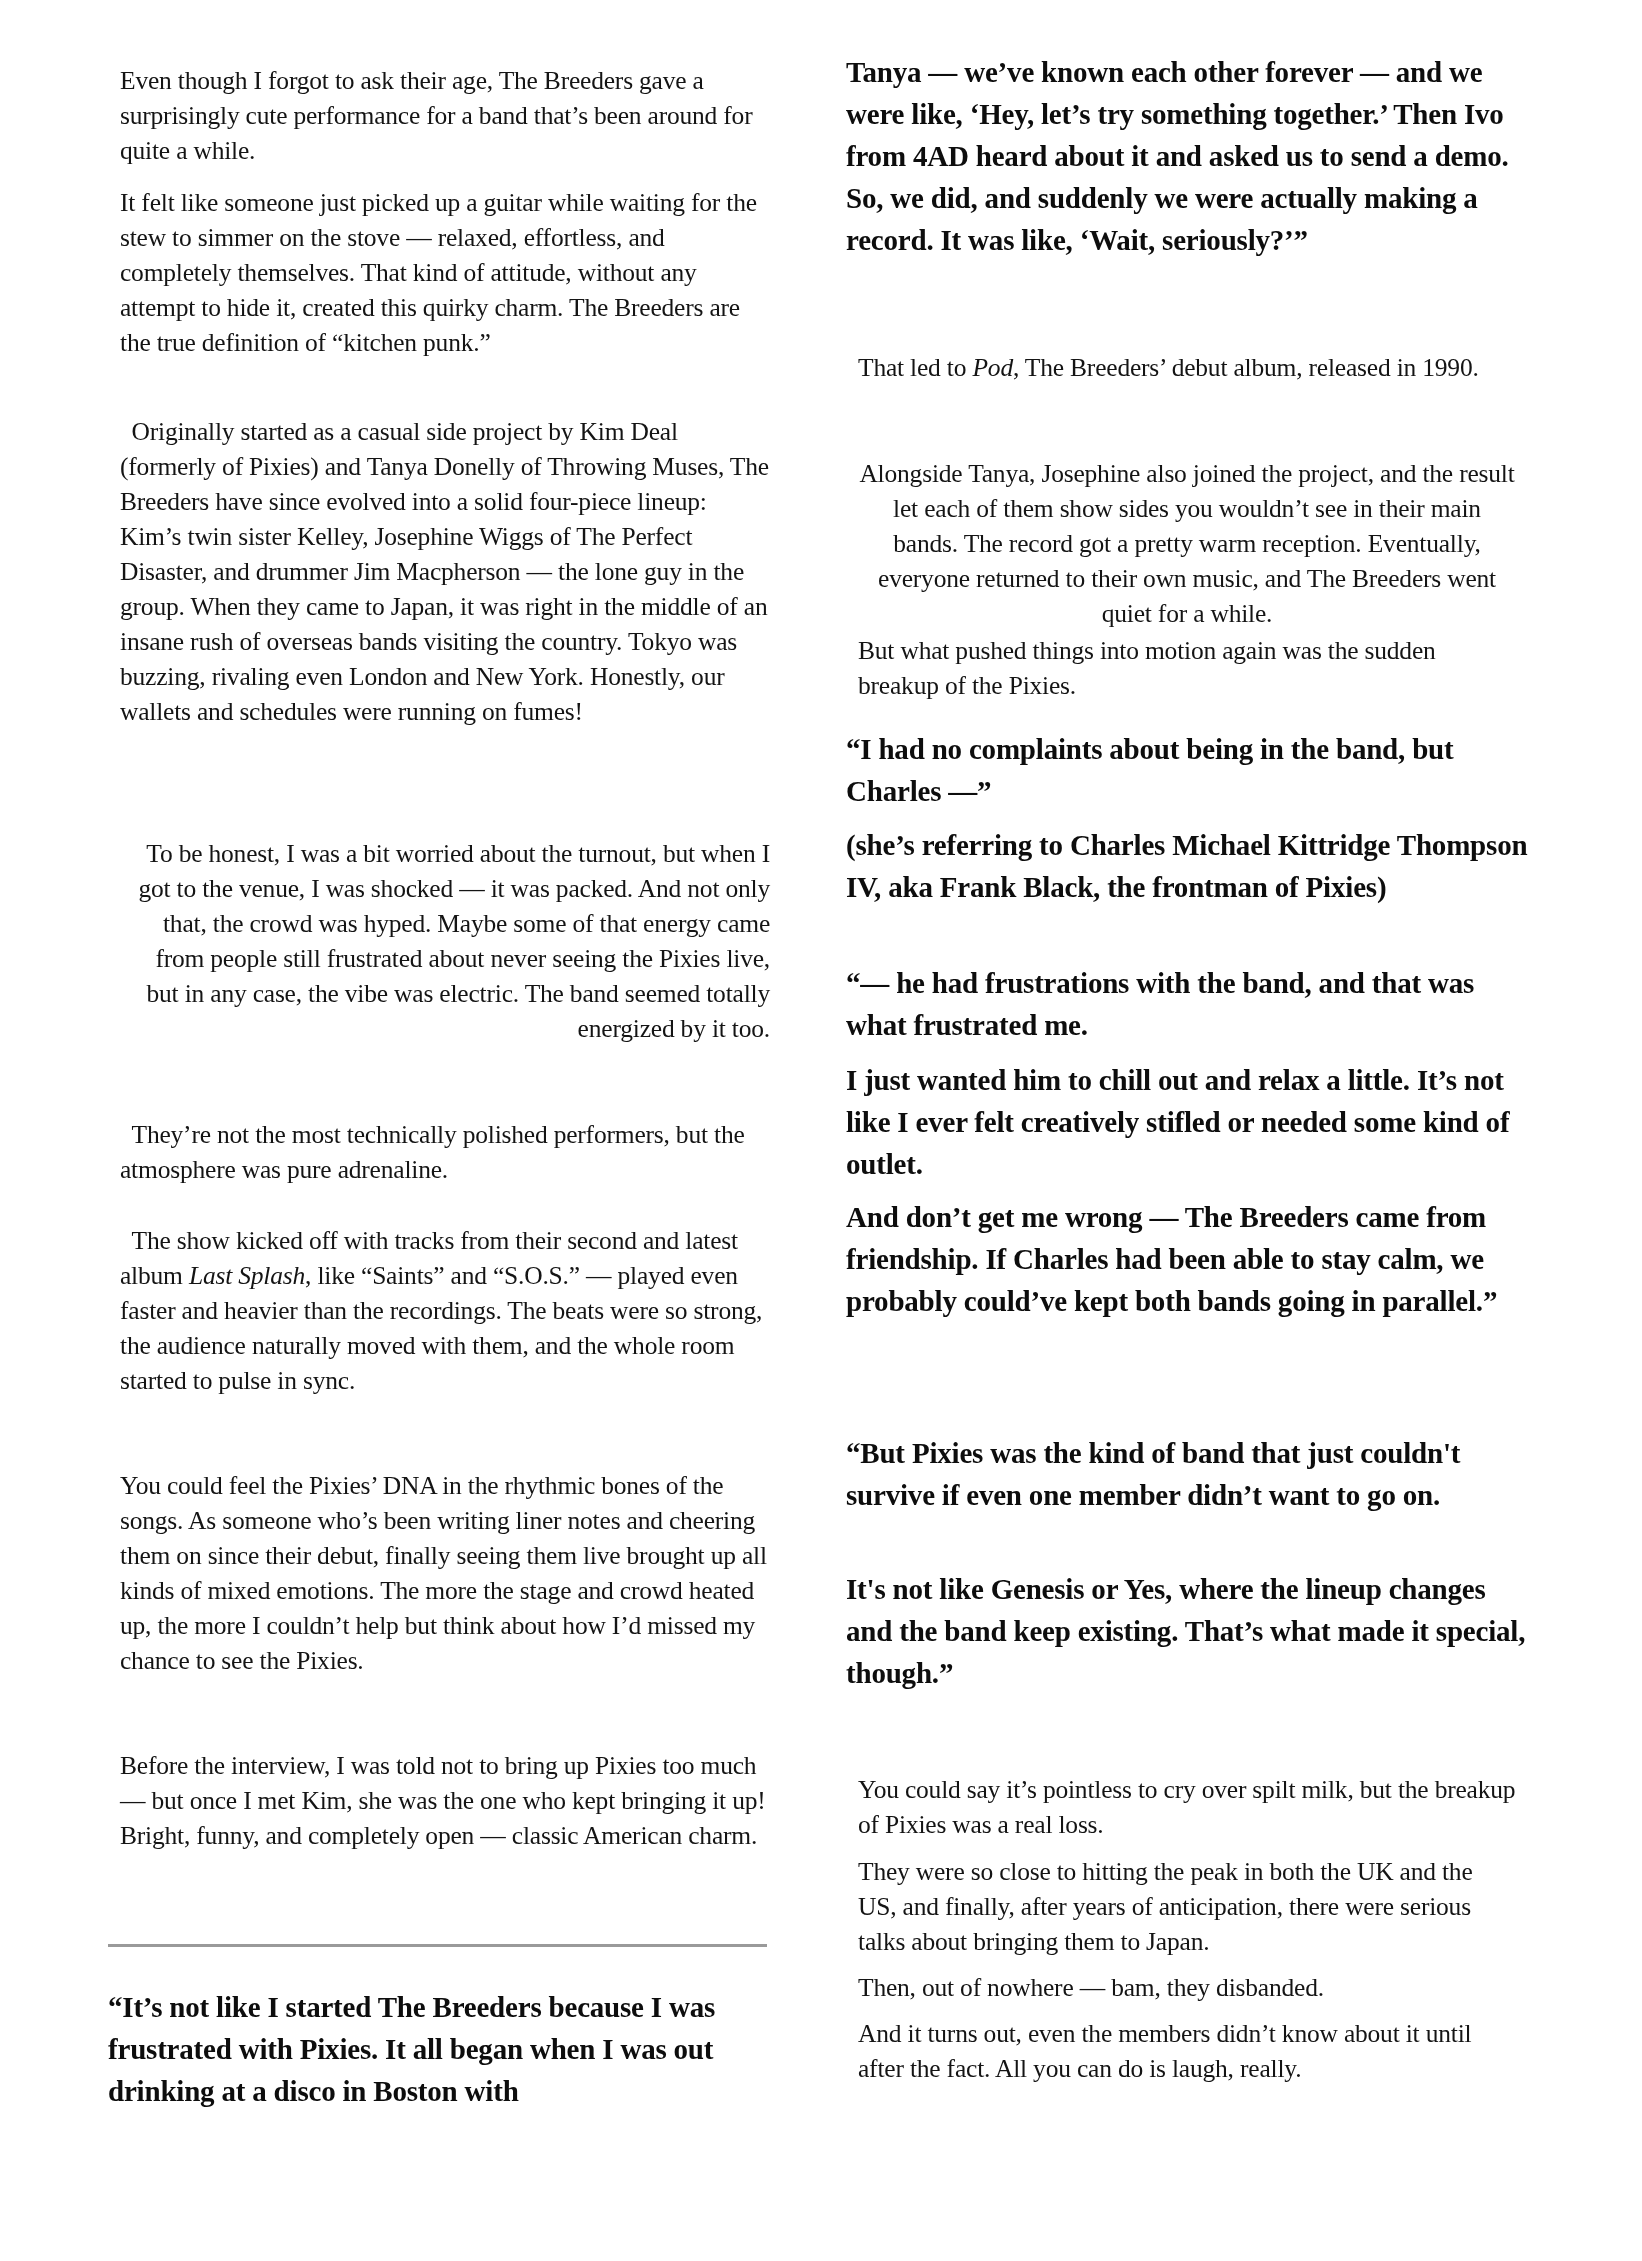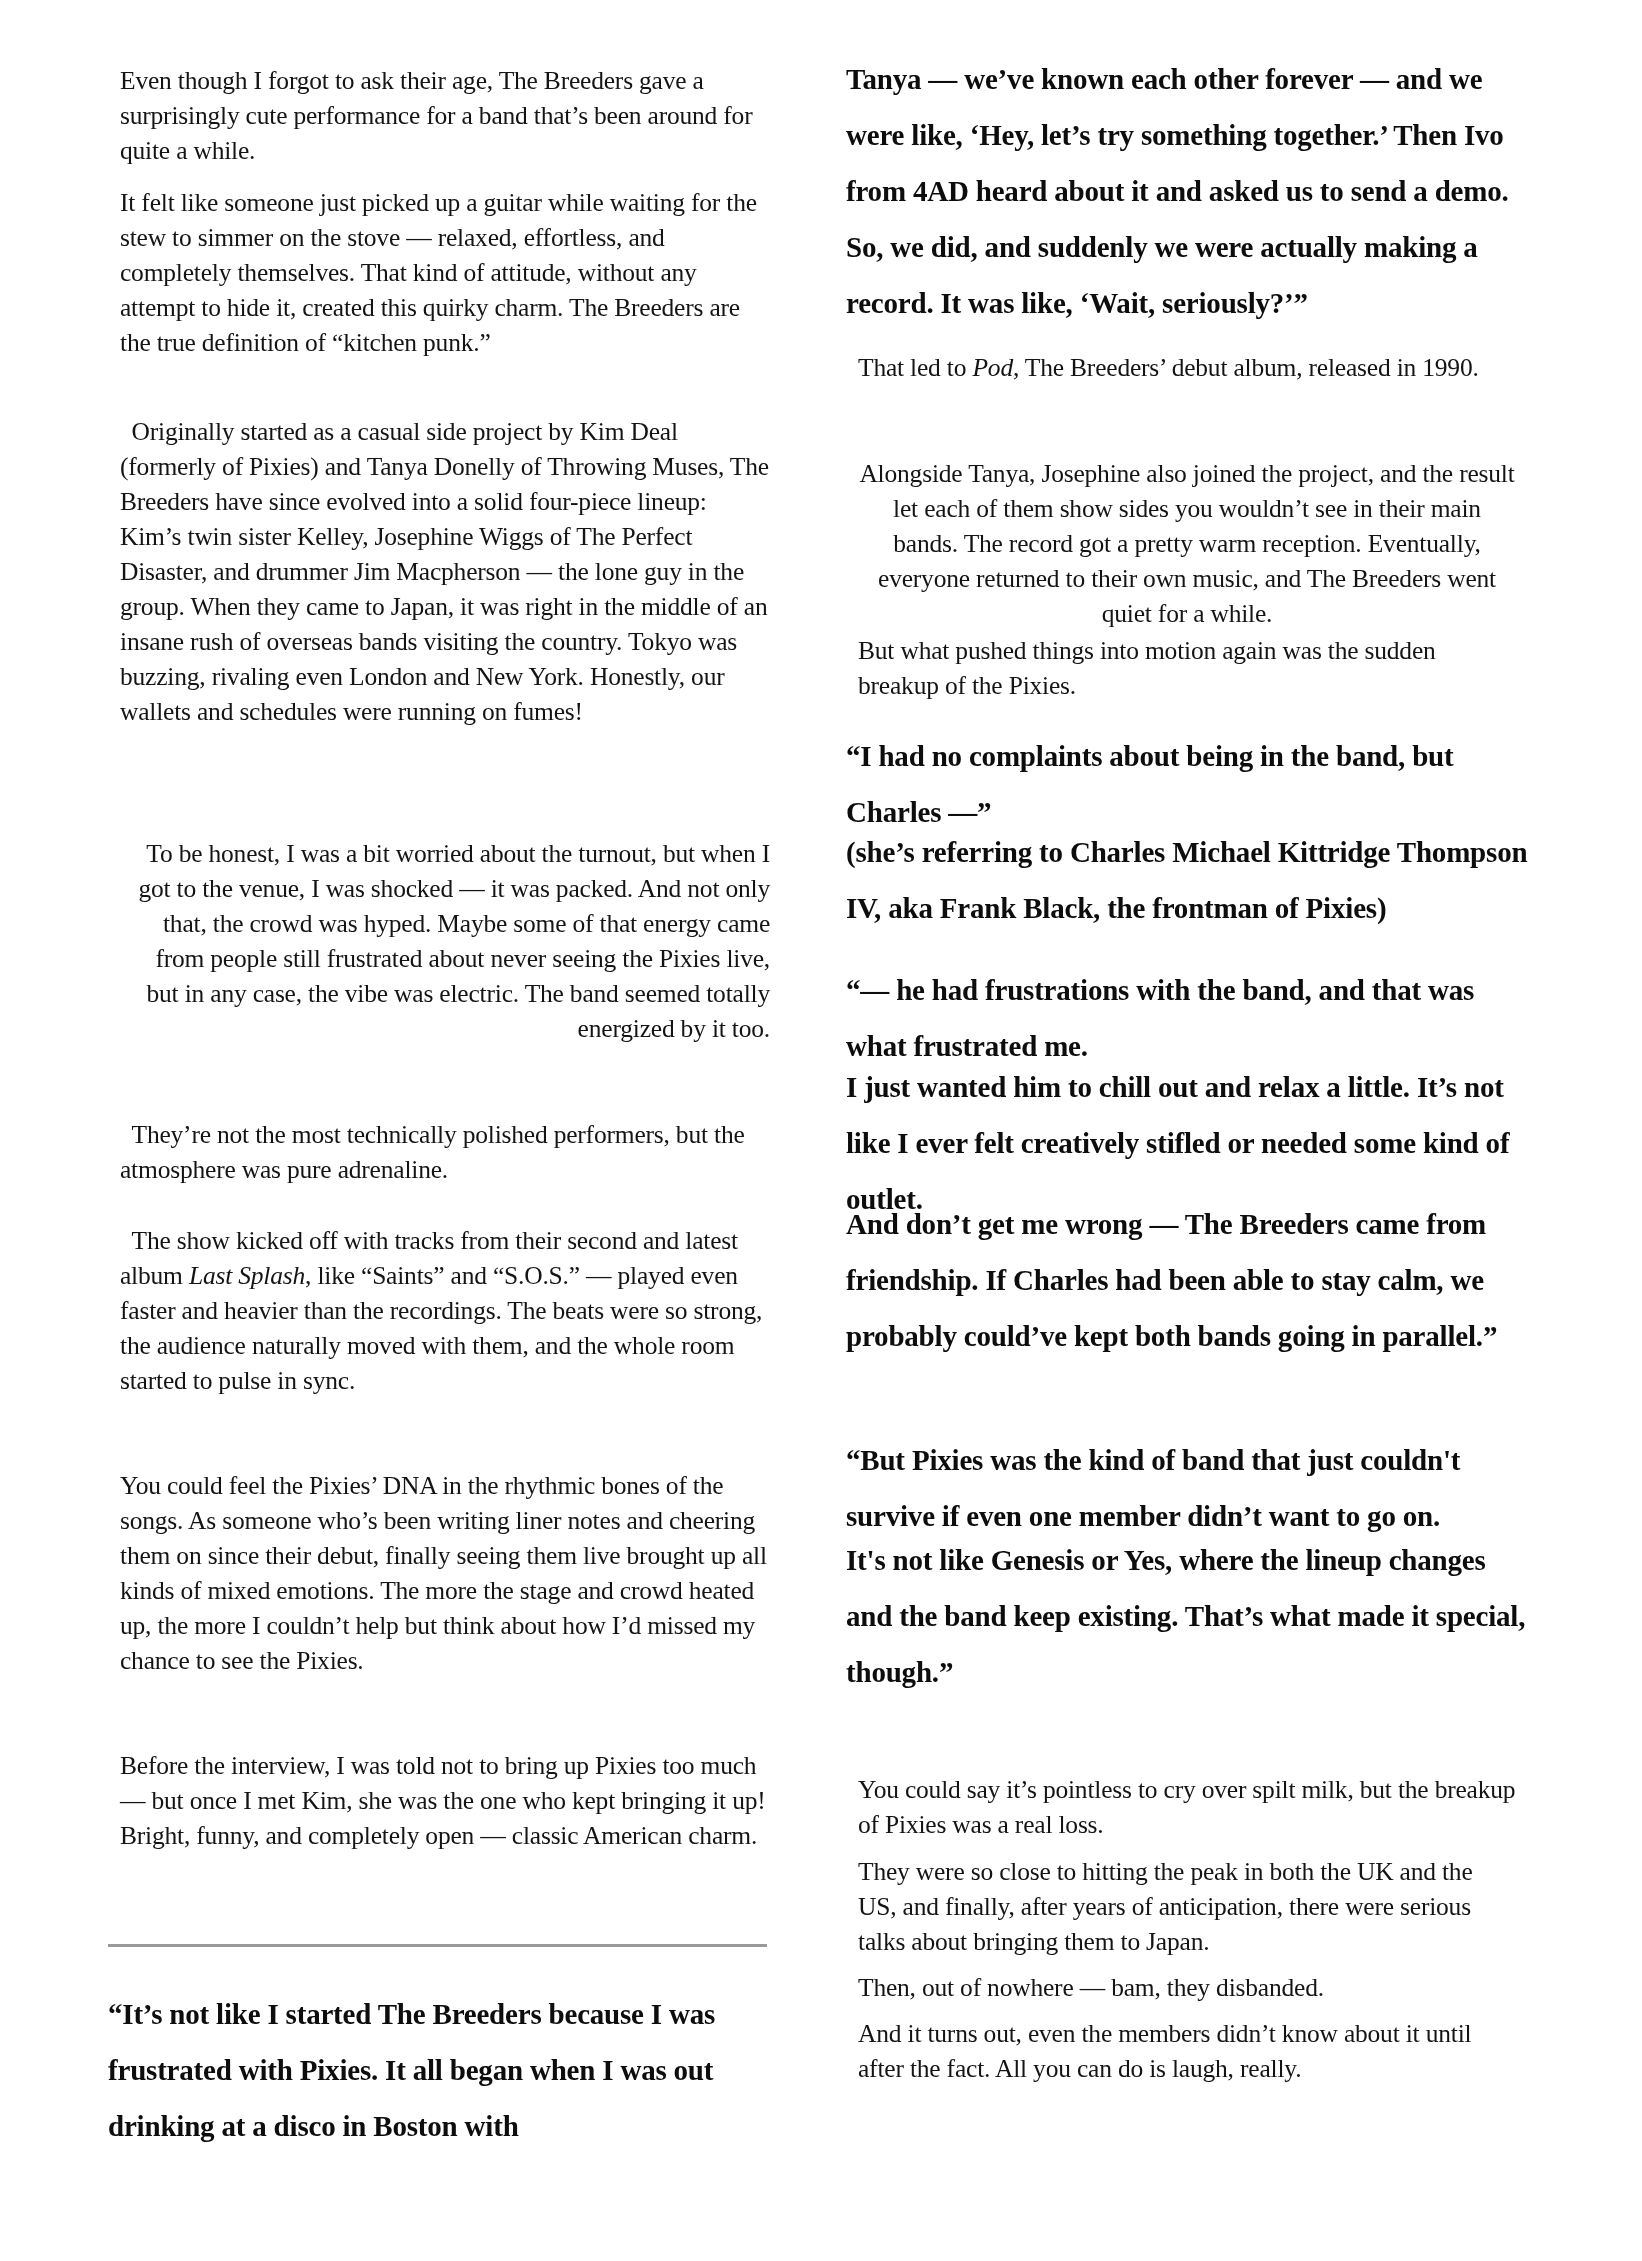--- a/index.html
+++ b/index.html
@@ -16,21 +16,21 @@
     position: absolute; left: 0; right: 0; margin: 12px;
     font-size: 25.5px; line-height: 35px; letter-spacing: -0.2px;
   }
   .body-text.indent::first-letter { }
   .indent { text-indent: 11.5px; }
 
   .quote {
     position: absolute; left: 0; right: 0; margin: 0;
     font-family: "Liberation Serif", "DejaVu Serif", serif;
     font-weight: bold;
-    font-size: 29px; line-height: 56px; letter-spacing: -0.2px;
+    font-size: 29px; line-height: 42px; letter-spacing: -0.2px;
     color: #0d0d0d;
   }
   em { font-style: italic; }
 
   .rule {
     position: absolute; left: 0; width: 659px; top: 1944px;
     height: 2.5px; background: #9a9a9a;
   }
 </style>
 </head>
@@ -65,20 +65,20 @@
   <p class="body-text" style="top:444px;text-align:center;">Alongside Tanya, Josephine also joined the project, and the result let each of them show sides you wouldn’t see in their main bands. The record got a pretty warm reception. Eventually, everyone returned to their own music, and The Breeders went quiet for a while.</p>
   <p class="body-text" style="top:621px;">But what pushed things into motion again was the sudden breakup of the Pixies.</p>
 
   <p class="quote" style="top:728px;">“I had no complaints about being in the band, but Charles —”</p>
   <p class="quote" style="top:824px;">(she’s referring to Charles Michael Kittridge Thompson IV, aka Frank Black, the frontman of Pixies)</p>
   <p class="quote" style="top:962px;">“— he had frustrations with the band, and that was what frustrated me.</p>
   <p class="quote" style="top:1059px;">I just wanted him to chill out and relax a little. It’s not like I ever felt creatively stifled or needed some kind of outlet.</p>
   <p class="quote" style="top:1196px;">And don’t get me wrong — The Breeders came from friendship. If Charles had been able to stay calm, we probably could’ve kept both bands going in parallel.”</p>
 
   <p class="quote" style="top:1432px;">“But Pixies was the kind of band that just couldn't survive if even one member didn’t want to go on.</p>
-  <p class="quote" style="top:1532px;">It's not like Genesis or Yes, where the lineup changes and the band keep existing. That’s what made it special, though.”</p>
+  <p class="quote" style="top:1568px;">It's not like Genesis or Yes, where the lineup changes and the band keep existing. That’s what made it special, though.”</p>
 
   <p class="body-text" style="top:1760px;">You could say it’s pointless to cry over spilt milk, but the breakup of Pixies was a real loss.</p>
   <p class="body-text" style="top:1842px;">They were so close to hitting the peak in both the UK and the US, and finally, after years of anticipation, there were serious talks about bringing them to Japan.</p>
   <p class="body-text" style="top:1958px;">Then, out of nowhere — bam, they disbanded.</p>
   <p class="body-text" style="top:2004px;">And it turns out, even the members didn’t know about it until after the fact. All you can do is laugh, really.</p>
 </div>
 
 
 </body></html>

